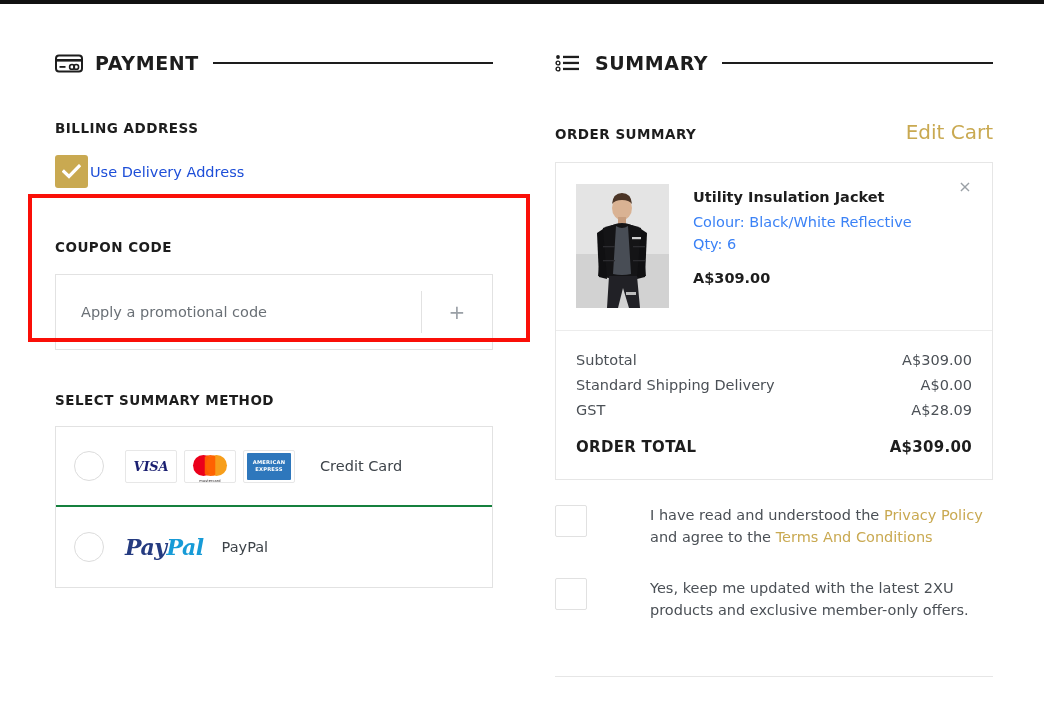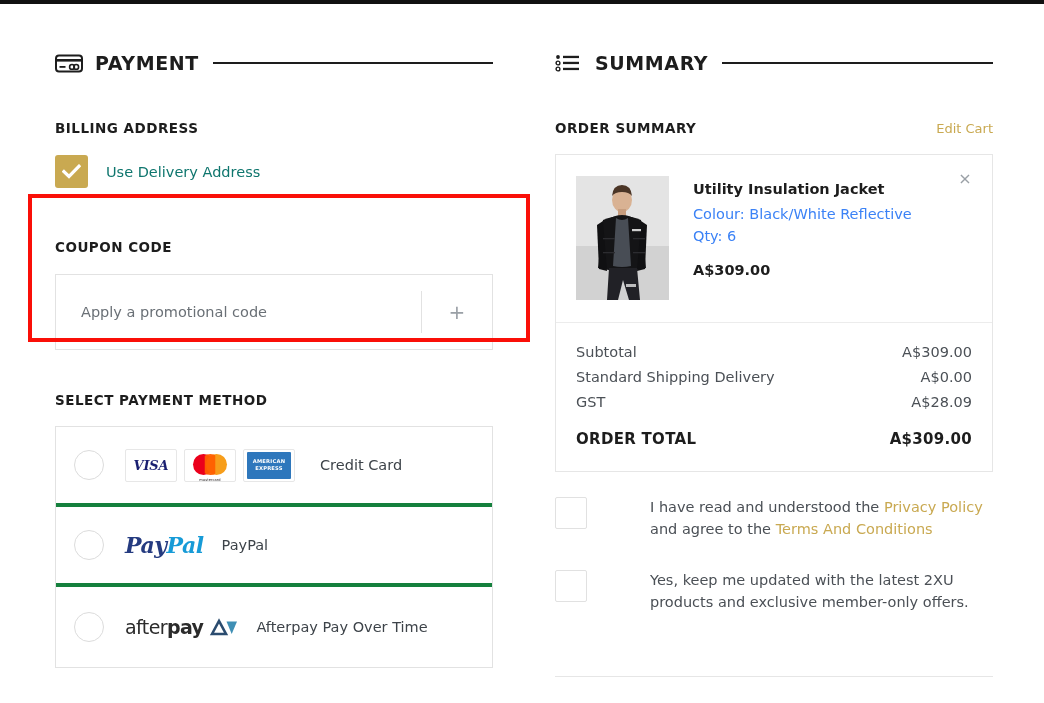--- a/index.html
+++ b/index.html
@@ -73,23 +73,23 @@
   }
   .cb-checked {
     width: 33px; height: 33px;
     background: #c9a951;
     border-radius: 3px;
     display: flex; align-items: center; justify-content: center;
     flex: 0 0 auto;
   }
   .cb-checked svg { display:block; }
   #billing-label {
-    margin-left: 18px;
-    font-size: 14.5px;
-    color: #0f766e;
+    margin-left: 2px;
+    font-size: 14.5px;
+    color: #1d4ed8;
   }
 
   
   #coupon-highlight {
     position: absolute;
     left: -27px;
     top: 194px;
     width: 502px;
     height: 148px;
     border: 4px solid #fa0f08;
@@ -137,21 +137,21 @@
   
   #method-head { margin-top: 42px; }
   #methods {
     margin-top: 18px;
     border: 1px solid #e2e2e2;
   }
   .method-row {
     height: 80px;
     display: flex;
     align-items: center;
-    border-bottom: 4px solid #15803d;
+    border-bottom: 2px solid #15803d;
     cursor: pointer;
     background: #fff;
   }
   .method-row:last-child { border-bottom: none; }
   .radio {
     flex: 0 0 auto;
     width: 30px; height: 30px;
     border: 1px solid #dcdcdc;
     border-radius: 50%;
     margin-left: 18px;
@@ -218,21 +218,21 @@
   .afterpay-text .ap-bold { font-weight: bold; }
 
   
   #order-head-row {
     margin-top: 42px;
     display: flex;
     align-items: baseline;
     justify-content: space-between;
   }
   #edit-cart {
-    font-size: 13px;
+    font-size: 20px;
     color: #c9a951;
     cursor: pointer;
     text-decoration: none;
   }
   #summary-card {
     margin-top: 18px;
     border: 1px solid #e6e6e6;
     background: #fff;
   }
   #product-row {
@@ -360,21 +360,21 @@
       <div class="sub-head">COUPON CODE</div>
       <div id="coupon-input-wrap">
         <input id="coupon-input" type="text" placeholder="Apply a promotional code" style="">
         <span id="coupon-divider"></span>
         <button id="coupon-add">+</button>
       </div>
     </div>
 
     <div id="coupon-highlight"></div>
 
-    <div class="sub-head" id="method-head">SELECT PAYMENT METHOD</div>
+    <div class="sub-head" id="method-head">SELECT SUMMARY METHOD</div>
 
     <div id="methods">
 
       <div class="method-row">
         <span class="radio"></span>
         <span class="method-logos">
           <span class="card-badge">
             <span class="visa-text">VISA</span>
           </span>
           <span class="card-badge">
@@ -396,34 +396,20 @@
       </div>
 
       <div class="method-row">
         <span class="radio"></span>
         <span class="method-logos">
           <span class="paypal-text"><span class="pp-a">Pay</span><span class="pp-b">Pal</span></span>
         </span>
         <span class="method-label">PayPal</span>
       </div>
 
-      <div class="method-row">
-        <span class="radio"></span>
-        <span class="method-logos">
-          <span class="afterpay-text">
-            <span class="ap-thin">after</span>
-              <span class="ap-bold">pay</span>
-            <svg width="34" height="18" viewBox="0 0 34 18" style="margin-left:1px">
-              <path d="M8 16 L15 3 L22 16 Z" fill="none" stroke="#2b4c6f" stroke-width="2.6"></path>
-              <path d="M22.5 3.5 L33 3.5 L27.7 16 Z" fill="#3f8fb5"></path>
-            </svg>
-          </span>
-        </span>
-        <span class="method-label">Afterpay Pay Over Time</span>
-      </div>
 
     </div>
   </div>
 
   <div class="col" id="summary-col">
 
     <div class="section-head">
       <span class="sh-icon">
         <svg width="26" height="20" viewBox="0 0 26 20">
           <circle cx="3" cy="4" r="1.9" fill="#1d1d1d"></circle>

